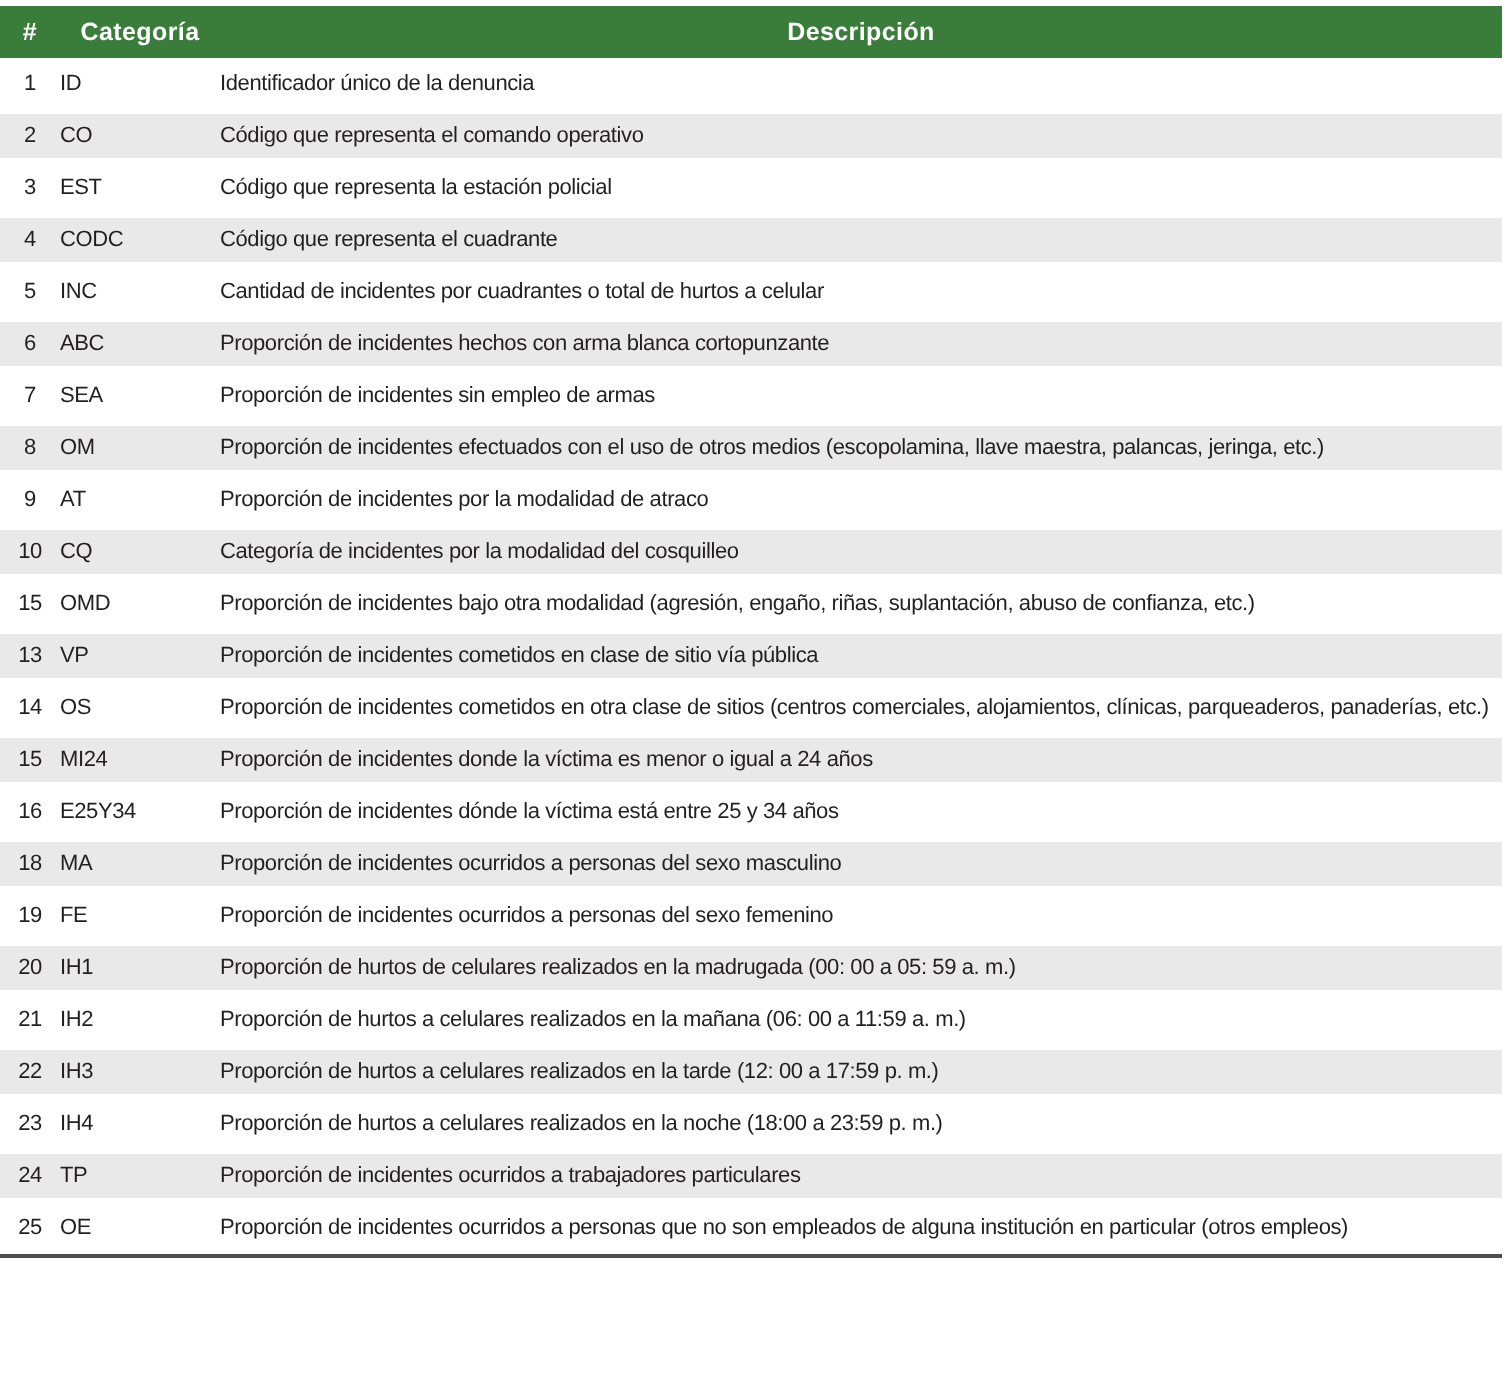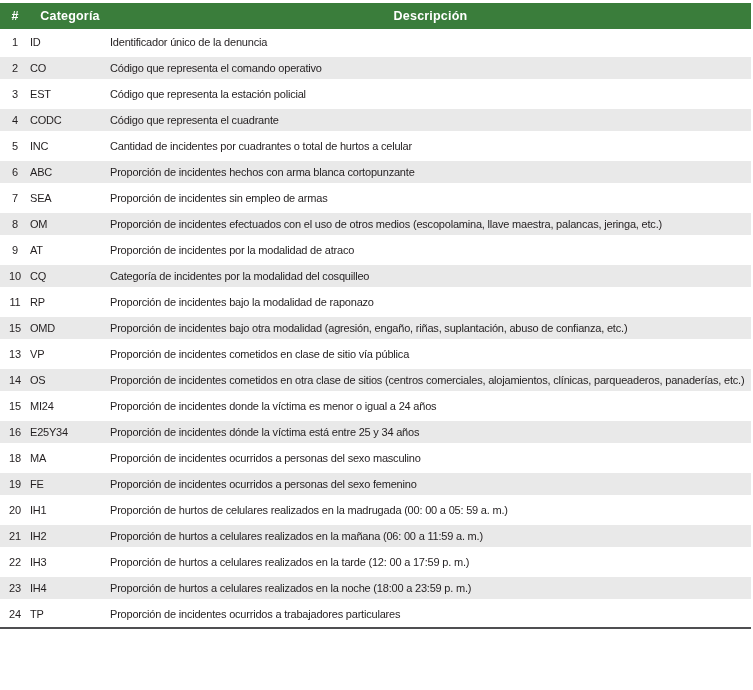--- a/index.html
+++ b/index.html
@@ -118,25 +118,20 @@
           <td class="num">9</td>
           <td class="code">AT</td>
           <td class="desc">Proporción de incidentes por la modalidad de atraco</td>
         </tr>
         <tr>
           <td class="num">10</td>
           <td class="code">CQ</td>
           <td class="desc">Categoría de incidentes por la modalidad del cosquilleo</td>
         </tr>
         <tr>
-          <td class="num">11</td>
-          <td class="code">RP</td>
-          <td class="desc">Proporción de incidentes bajo la modalidad de raponazo</td>
-        </tr>
-        <tr>
           <td class="num">15</td>
           <td class="code">OMD</td>
           <td class="desc">Proporción de incidentes bajo otra modalidad (agresión, engaño, riñas, suplantación, abuso de confianza, etc.)</td>
         </tr>
         <tr>
           <td class="num">13</td>
           <td class="code">VP</td>
           <td class="desc">Proporción de incidentes cometidos en clase de sitio vía pública</td>
         </tr>
         <tr>
@@ -182,15 +177,20 @@
         <tr>
           <td class="num">23</td>
           <td class="code">IH4</td>
           <td class="desc">Proporción de hurtos a celulares realizados en la noche (18:00 a 23:59 p. m.)</td>
         </tr>
         <tr>
           <td class="num">24</td>
           <td class="code">TP</td>
           <td class="desc">Proporción de incidentes ocurridos a trabajadores particulares</td>
         </tr>
+        <tr>
+          <td class="num">25</td>
+          <td class="code">OE</td>
+          <td class="desc">Proporción de incidentes ocurridos a personas que no son empleados de alguna institución en particular (otros empleos)</td>
+        </tr>
       </tbody>
   </table>
 </div>
 
 </body></html>

